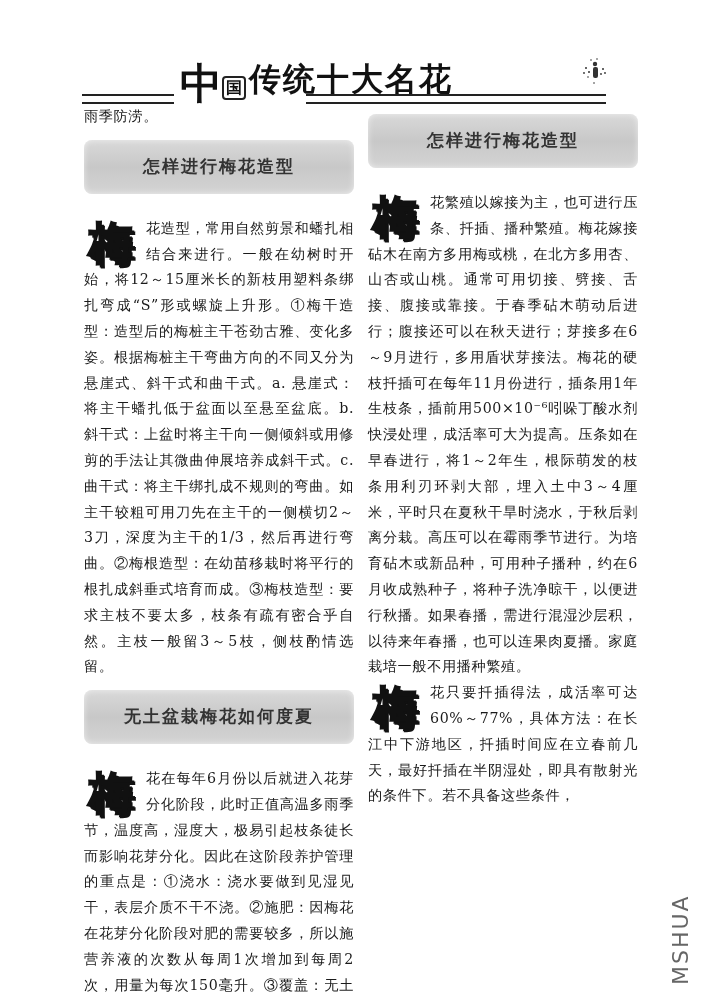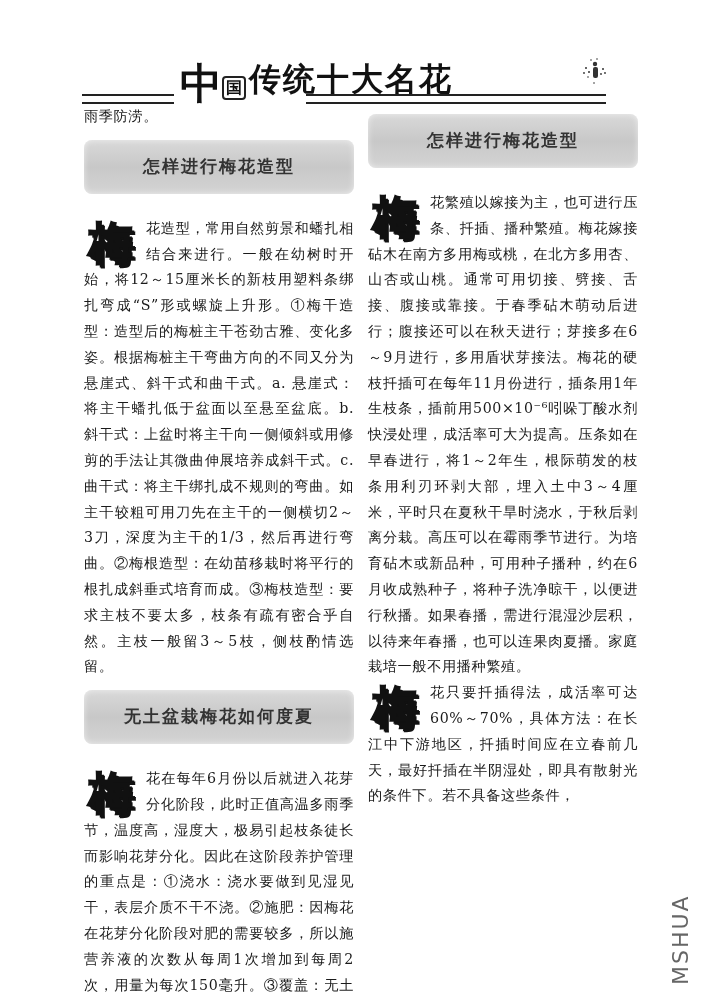--- a/index.html
+++ b/index.html
@@ -88,17 +88,17 @@
 </div>
 
 <div class="col right">
 
   <div class="section-title">怎样进行梅花造型</div>
   <p class="para">
     <span class="dropcap">梅</span><span>花繁殖以嫁接为主，也可进行压条、扦插、播种繁殖。梅花嫁接砧木在南方多用梅或桃，在北方多用杏、山杏或山桃。通常可用切接、劈接、舌接、腹接或靠接。于春季砧木萌动后进行；腹接还可以在秋天进行；芽接多在6～9月进行，多用盾状芽接法。梅花的硬枝扦插可在每年11月份进行，插条用1年生枝条，插前用500×10⁻⁶吲哚丁酸水剂快浸处理，成活率可大为提高。压条如在早春进行，将1～2年生，根际萌发的枝条用利刃环剥大部，埋入土中3～4厘米，平时只在夏秋干旱时浇水，于秋后剥离分栽。高压可以在霉雨季节进行。为培育砧木或新品种，可用种子播种，约在6月收成熟种子，将种子洗净晾干，以便进行秋播。如果春播，需进行混湿沙层积，以待来年春播，也可以连果肉夏播。家庭栽培一般不用播种繁殖。</span>
   </p>
 
   <p class="para">
-    <span class="dropcap">梅</span><span>花只要扦插得法，成活率可达60%～70%，具体方法：在长江中下游地区，扦插时间应在立春前几天，最好扦插在半阴湿处，即具有散射光的条件下。若不具备这些条件，</span>
+    <span class="dropcap">梅</span><span>花只要扦插得法，成活率可达60%～77%，具体方法：在长江中下游地区，扦插时间应在立春前几天，最好扦插在半阴湿处，即具有散射光的条件下。若不具备这些条件，</span>
   </p>
 </div>
 
 <div class="watermark">MSHUA</div>
 
 </body></html>

